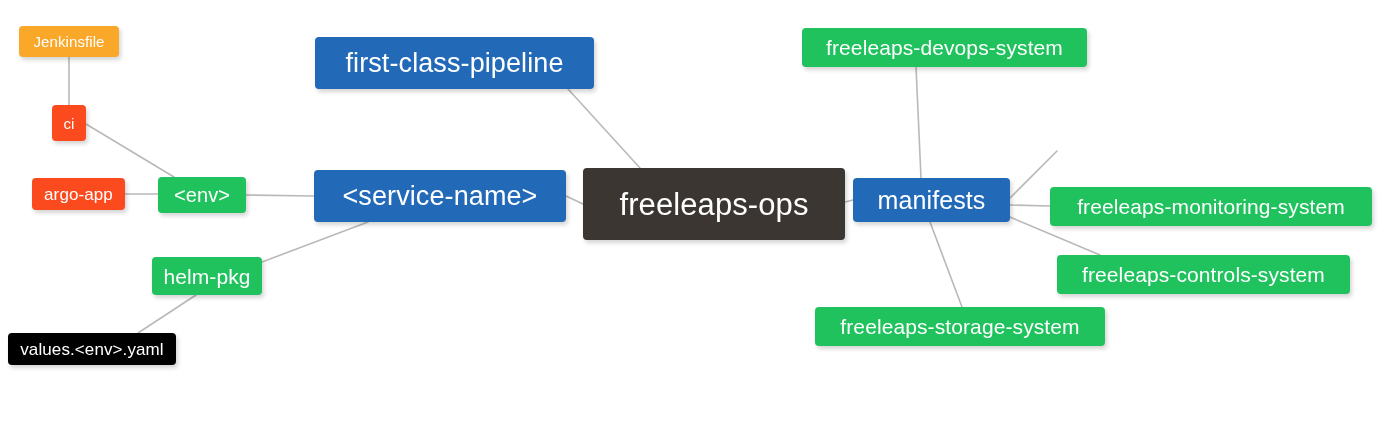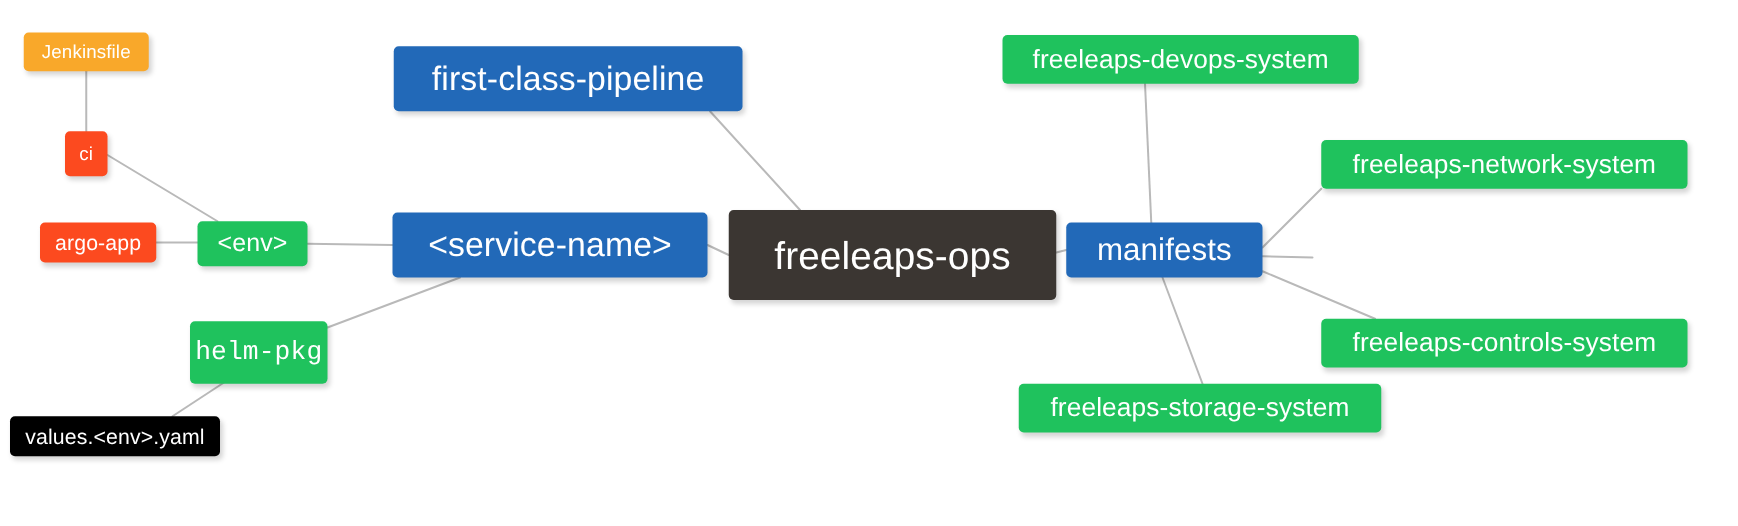--- a/index.html
+++ b/index.html
@@ -76,40 +76,40 @@
     </div>
     <div class="node" style="left: 853px; top: 178px; width: 157px; height: 44px; background: rgb(34, 105, 184); font-size: 25px;">
       <span class="node-label">manifests</span>
     </div>
     <div class="node" style="left: 315px; top: 37px; width: 279px; height: 52px; background: rgb(34, 105, 184); font-size: 27px;">
       <span class="node-label">first-class-pipeline</span>
     </div>
     <div class="node" style="left: 158px; top: 177px; width: 88px; height: 36px; background: rgb(31, 194, 93); font-size: 20px;">
       <span class="node-label">&lt;env&gt;</span>
     </div>
-    <div class="node" style="left: 152px; top: 257px; width: 110px; height: 50px; background: rgb(31, 194, 93); font-size: 21px; font-family: Liberation Mono, monospace;">
+    <div class="node" style="left: 152px; top: 257px; width: 110px; height: 38px; background: rgb(31, 194, 93); font-size: 21px;">
       <span class="node-label">helm-pkg</span>
     </div>
     <div class="node" style="left: 19px; top: 26px; width: 100px; height: 31px; background: rgb(249, 168, 42); font-size: 15px;">
       <span class="node-label">Jenkinsfile</span>
     </div>
     <div class="node" style="left: 52px; top: 105px; width: 34px; height: 36px; background: rgb(252, 74, 31); font-size: 15px;">
       <span class="node-label">ci</span>
     </div>
     <div class="node" style="left: 32px; top: 178px; width: 93px; height: 32px; background: rgb(252, 74, 31); font-size: 17px;">
       <span class="node-label">argo-app</span>
     </div>
     <div class="node" style="left: 8px; top: 333px; width: 168px; height: 32px; background: #000000; font-size: 17px;">
       <span class="node-label">values.&lt;env&gt;.yaml</span>
     </div>
     <div class="node" style="left: 802px; top: 28px; width: 285px; height: 39px; background: rgb(31, 194, 93); font-size: 21px;">
       <span class="node-label">freeleaps-devops-system</span>
     </div>
-    <div class="node" style="left: 1057px; top: 112px; width: 293px; height: 39px; background: rgb(31, 194, 93); font-size: 21px;">
-      <span class="node-label">freeleaps-network-system</span>
+    <div class="node" style="left: 1050px; top: 187px; width: 322px; height: 39px; background: rgb(31, 194, 93); font-size: 21px;">
+      <span class="node-label">freeleaps-monitoring-system</span>
     </div>
     <div class="node" style="left: 1057px; top: 255px; width: 293px; height: 39px; background: rgb(31, 194, 93); font-size: 21px;">
       <span class="node-label">freeleaps-controls-system</span>
     </div>
     <div class="node" style="left: 815px; top: 307px; width: 290px; height: 39px; background: rgb(31, 194, 93); font-size: 21px;">
       <span class="node-label">freeleaps-storage-system</span>
     </div>
   </div>
 
 </body></html>

